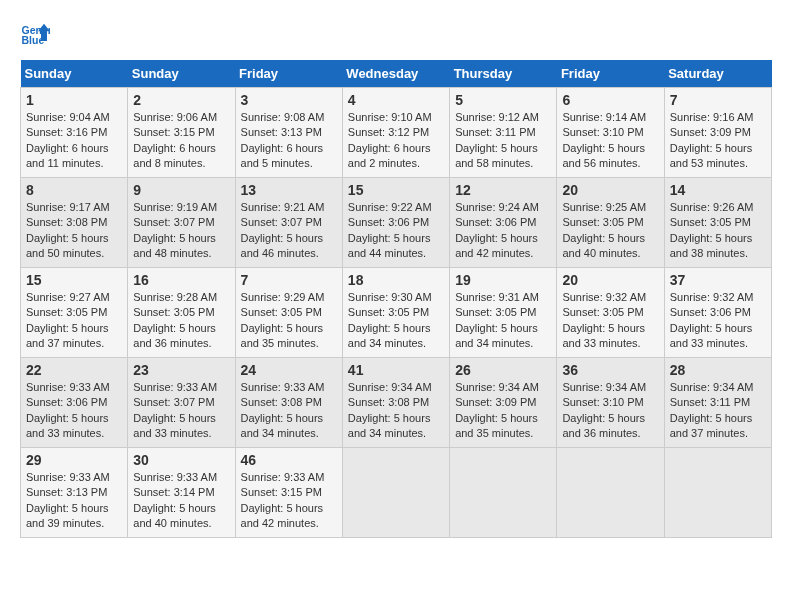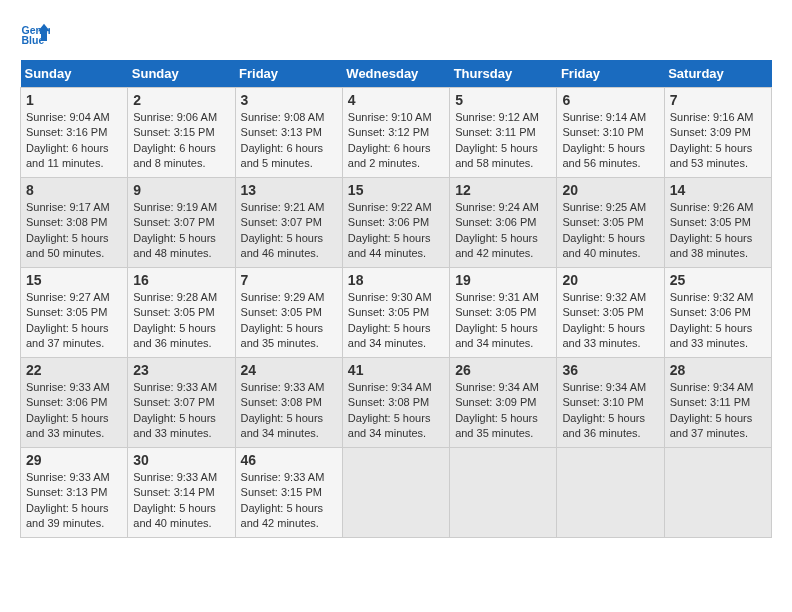--- a/index.html
+++ b/index.html
@@ -191,21 +191,21 @@
         </td>
         <td>
           <span class="day-number">19</span>
           <div class="day-info">Sunrise: 9:31 AM<br>Sunset: 3:05 PM<br>Daylight: 5 hours and 34 minutes.</div>
         </td>
         <td>
           <span class="day-number">20</span>
           <div class="day-info">Sunrise: 9:32 AM<br>Sunset: 3:05 PM<br>Daylight: 5 hours and 33 minutes.</div>
         </td>
         <td>
-          <span class="day-number">25</span>
+          <span class="day-number">37</span>
           <div class="day-info">Sunrise: 9:32 AM<br>Sunset: 3:06 PM<br>Daylight: 5 hours and 33 minutes.</div>
         </td>
       </tr>
       <tr>
         <td>
           <span class="day-number">22</span>
           <div class="day-info">Sunrise: 9:33 AM<br>Sunset: 3:06 PM<br>Daylight: 5 hours and 33 minutes.</div>
         </td>
         <td>
           <span class="day-number">23</span>

